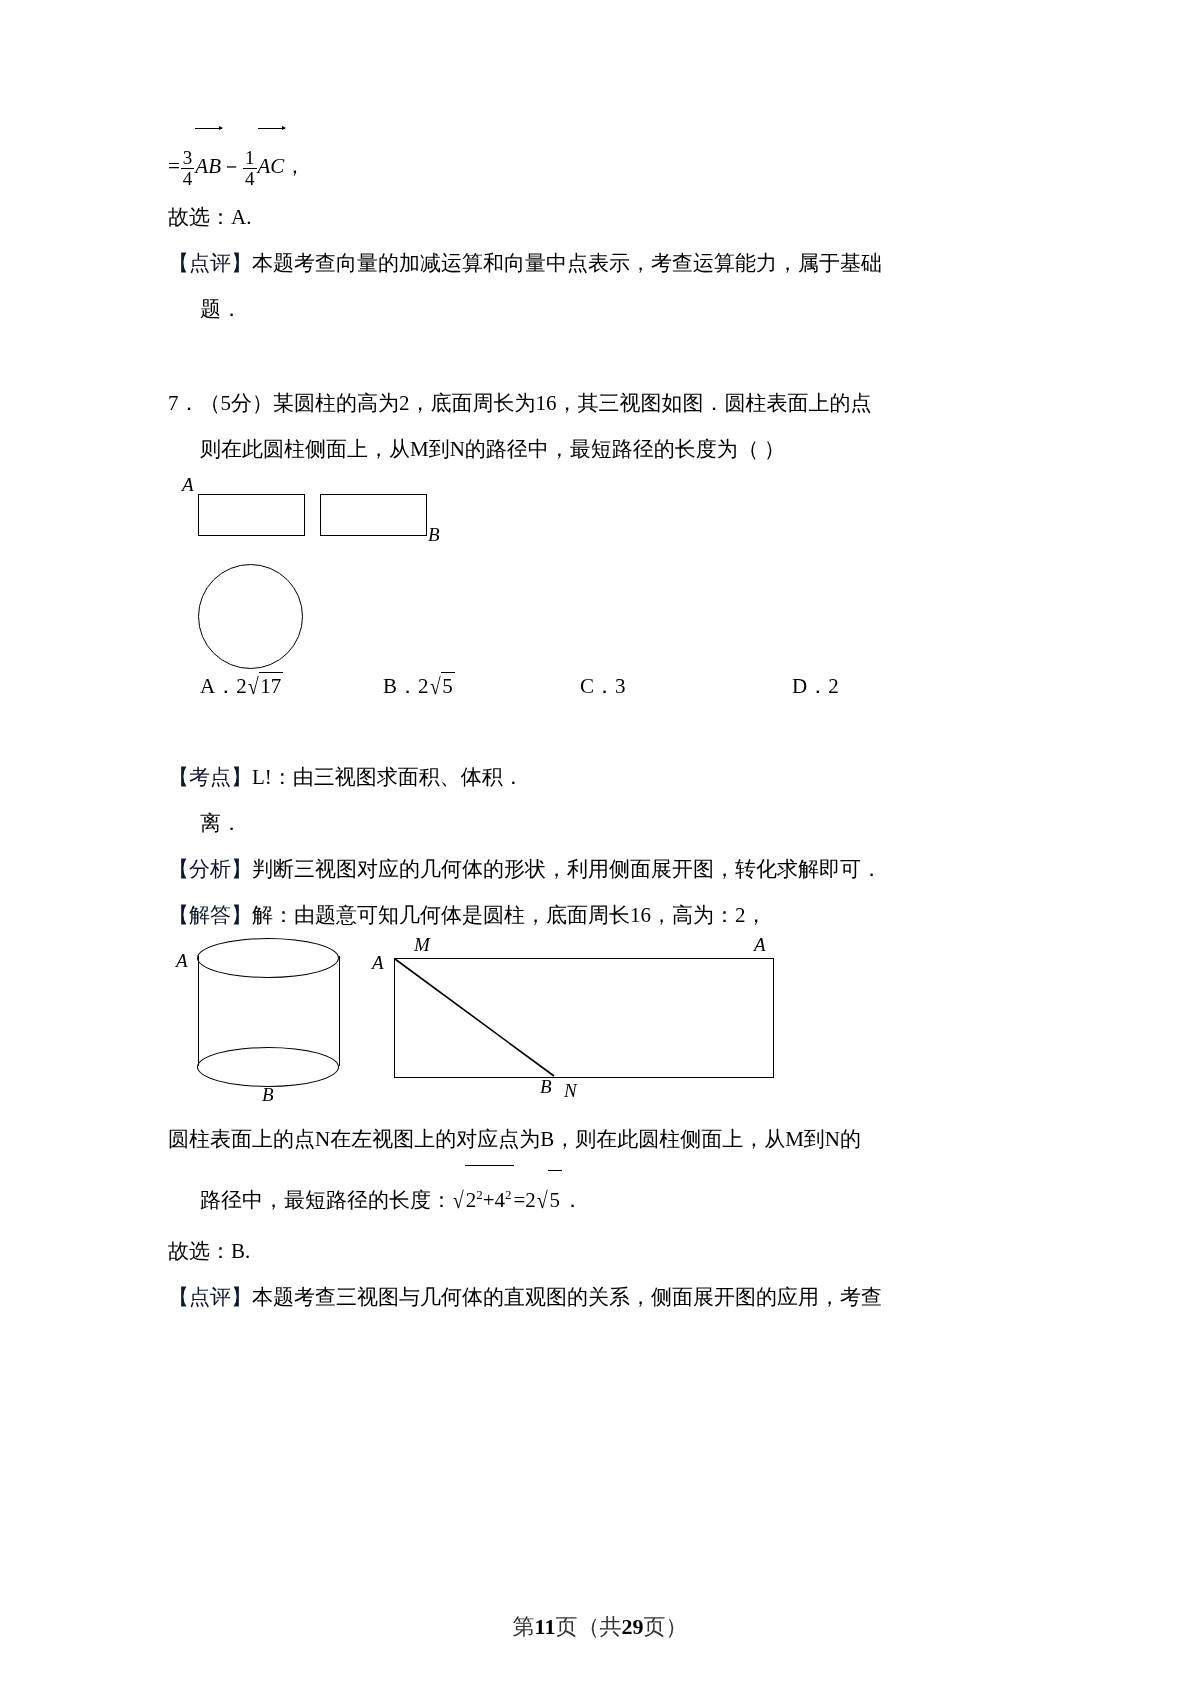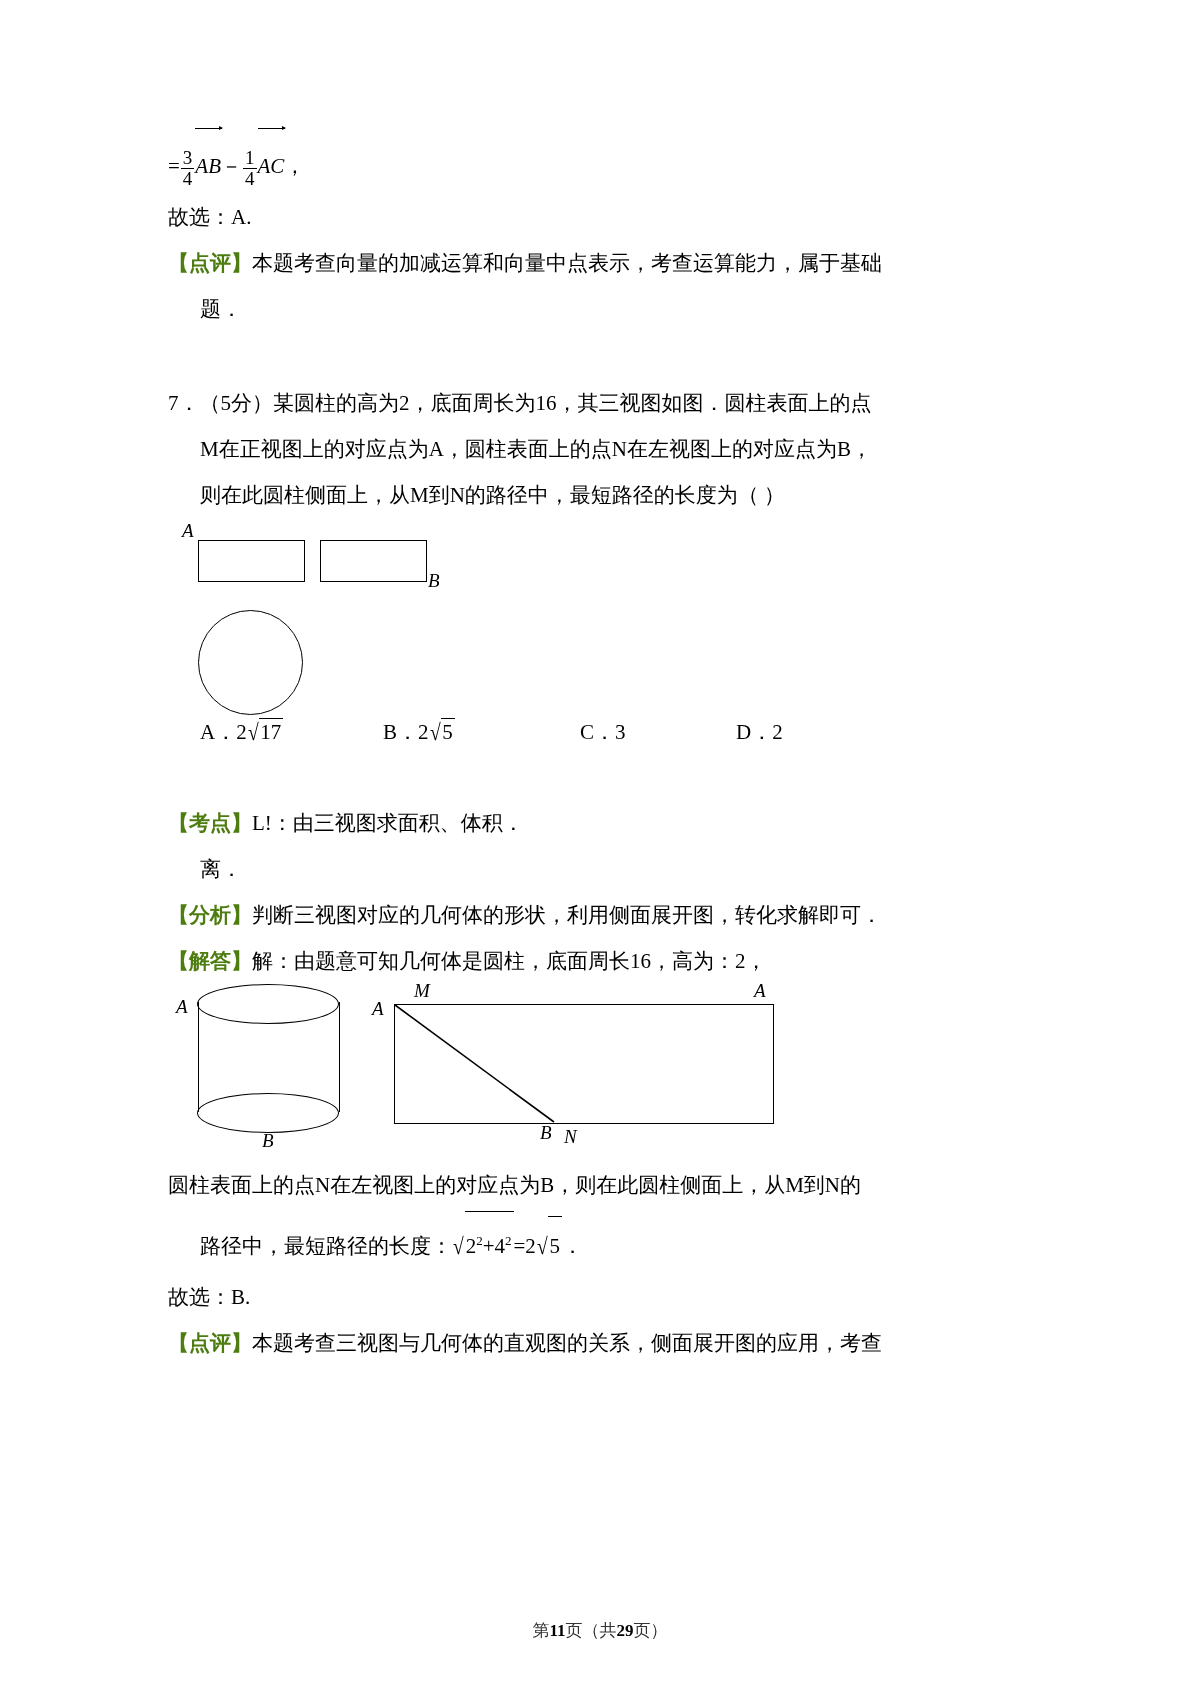--- a/index.html
+++ b/index.html
@@ -28,22 +28,22 @@
   .line {
     font-size: 21px;
     line-height: 46px;
     color: #000;
     white-space: nowrap;
   }
   .indent {
     padding-left: 32px;
   }
   .tag {
-    color: #4d7c0f;
-    font-weight: bold;
+    color: #0f172a;
+    font-weight: normal;
     margin-top: 48px;
   }
   .frac {
     display: inline-block;
     vertical-align: middle;
     text-align: center;
     font-size: 19px;
     line-height: 1.05;
     margin: 0 1px;
   }
@@ -196,21 +196,21 @@
     top: 20px;
   }
 
   
   .footer {
     position: absolute;
     left: 0;
     right: 0;
     bottom: 56px;
     text-align: center;
-    font-size: 17px;
+    font-size: 22px;
     color: #333;
   }
   .footer b { color: #000; }
 </style>
 </head>
 <body>
 
 <div class="page">
   <div class="content">
 
@@ -223,40 +223,39 @@
     <div class="line">
       <span class="tag">【点评】</span><span>本题考查向量的加减运算和向量中点表示，考查运算能力，属于基础</span>
     </div>
     <div class="line indent">题．</div>
 
     <div style="height:48px;"></div>
 
     <div class="line">
       <span>7．</span><span>（5分）</span><span>某圆柱的高为2，底面周长为16，其三视图如图．圆柱表面上的点</span>
     </div>
-    <div class="line indent">M在正视图上的对应点为A，圆柱表面上的点N在左视图上的对应点为B，</div>
     <div class="line indent">则在此圆柱侧面上，从M到N的路径中，最短路径的长度为（      ）</div>
 
     <div class="fig-threeview">
       <span class="lbl" style="left:2px; top:2px;">A</span>
       <div class="rect-a"></div>
       <div class="rect-b"></div>
       <span class="lbl" style="left:248px; top:52px;">B</span>
       <div class="circ-view"></div>
     </div>
 
     <div class="options">
       <div class="opt" style="left:32px;">
         <span>A．2</span><span class="sqrt"><span class="radical">√</span><span class="rad-body">17</span></span>
       </div>
       <div class="opt" style="left:215px;">
         <span>B．2</span><span class="sqrt"><span class="radical">√</span><span class="rad-body">5</span></span>
       </div>
       <div class="opt" style="left:412px;">C．3</div>
-      <div class="opt" style="left:568px;">D．2</div>
+      <div class="opt" style="left:624px;">D．2</div>
     </div>
 
     <div style="height:30px;"></div>
 
     <div class="line">
       <span class="tag">【考点】</span><span>L!：由三视图求面积、体积．</span>
     </div>
     <div class="line indent">离．</div>
     <div class="line">
       <span class="tag">【分析】</span><span>判断三视图对应的几何体的形状，利用侧面展开图，转化求解即可．</span>

